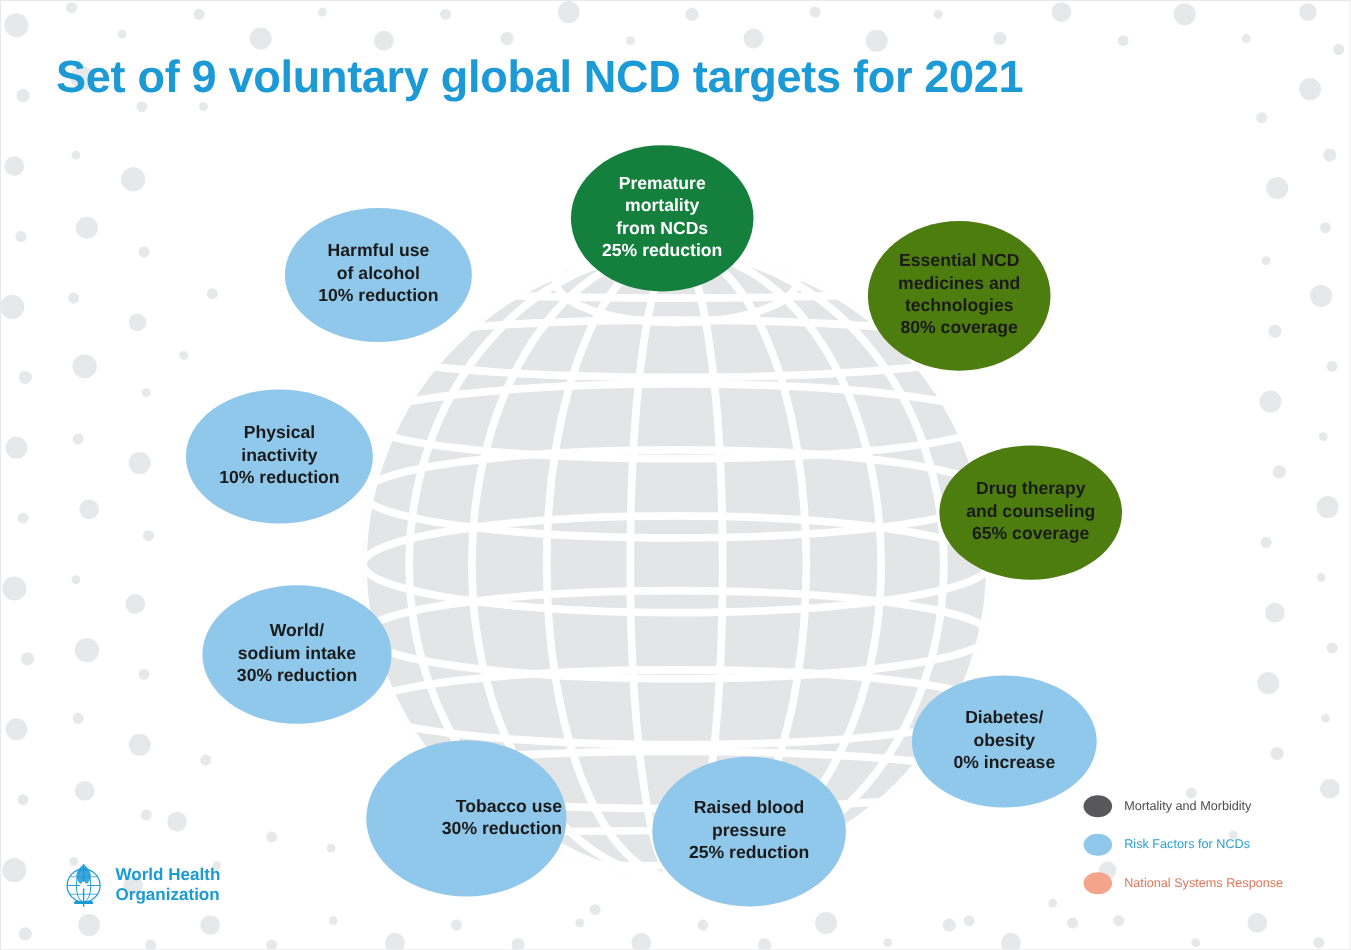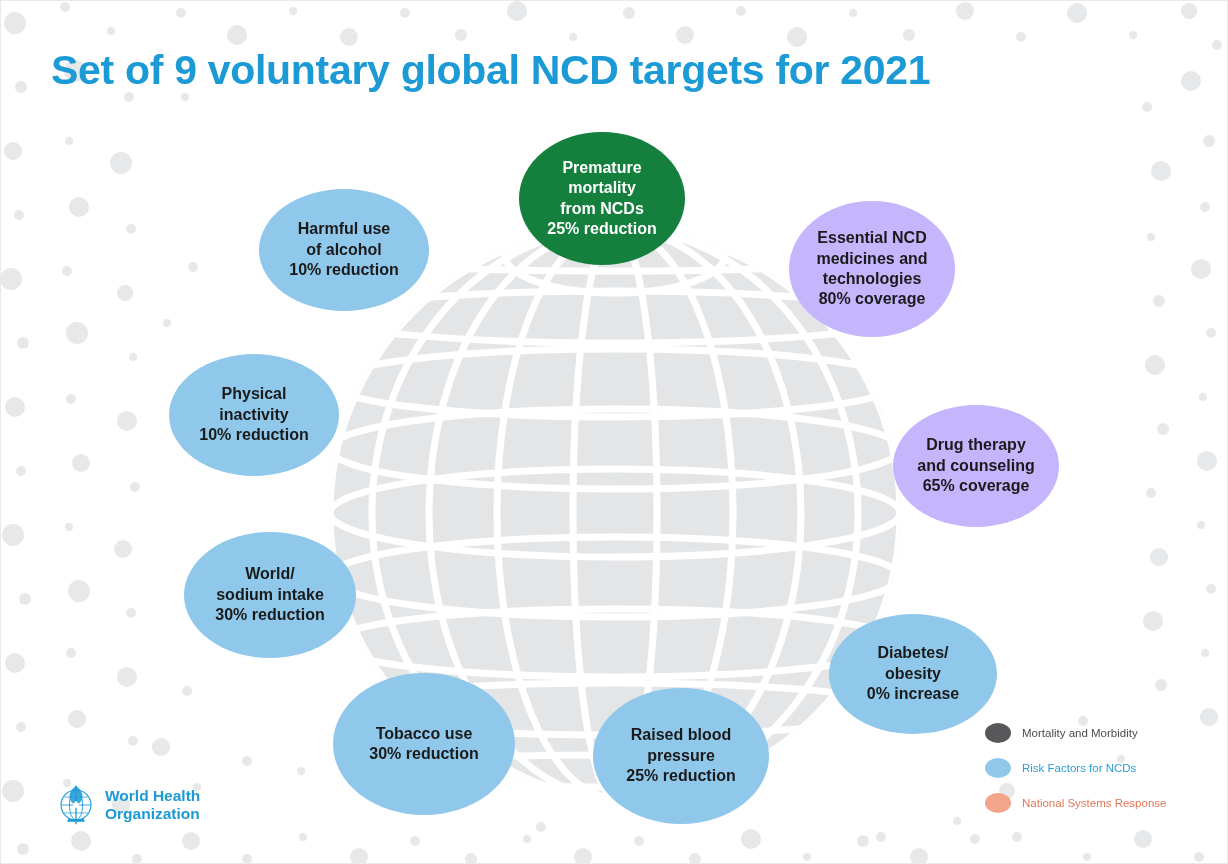--- a/index.html
+++ b/index.html
@@ -65,21 +65,21 @@
     background: #15803d;
     color: #ffffff;
     font-size: 16px;
   }
   .bubble-risk {
     background: #8fc8ea;
     color: #1a1a1a;
     font-size: 16px;
   }
   .bubble-system {
-    background: #c4b5fd;
+    background: #4d7c0f;
     color: #1a1a1a;
     font-size: 16px;
   }
   #legend {
     position: absolute;
     right: 32px;
     bottom: 36px;
     z-index: 6;
     width: 210px;
   }
@@ -315,21 +315,21 @@
   </div>
 
   <div class="bubble bubble-risk" style="left:183px; top:531px; width:172px; height:126px;">
     <span>
       <span>World/</span>
       <span>sodium intake</span>
       <span>30% reduction</span>
     </span>
   </div>
 
-  <div class="bubble bubble-risk" style="left:332px; top:672px; width:182px; height:142px;">
+  <div class="bubble bubble-risk" style="left:332px; top:672px; width:182px; height:142px;text-align:right;">
     <span>
       <span>Tobacco use</span>
       <span>30% reduction</span>
     </span>
   </div>
 
   <div class="bubble bubble-risk" style="left:592px; top:687px; width:176px; height:136px;">
     <span>
       <span>Raised blood</span>
       <span>pressure</span>
@@ -338,21 +338,21 @@
   </div>
 
   <div class="bubble bubble-risk" style="left:828px; top:613px; width:168px; height:120px;">
     <span>
       <span>Diabetes/</span>
       <span>obesity</span>
       <span>0% increase</span>
     </span>
   </div>
 
-  <div class="bubble bubble-system" style="left:892px; top:404px; width:166px; height:122px;">
+  <div class="bubble bubble-system" style="left:853px; top:404px; width:166px; height:122px;">
     <span>
       <span>Drug therapy</span>
       <span>and counseling</span>
       <span>65% coverage</span>
     </span>
   </div>
 
   <div class="bubble bubble-system" style="left:788px; top:200px; width:166px; height:136px;">
     <span>
       <span>Essential NCD</span>

